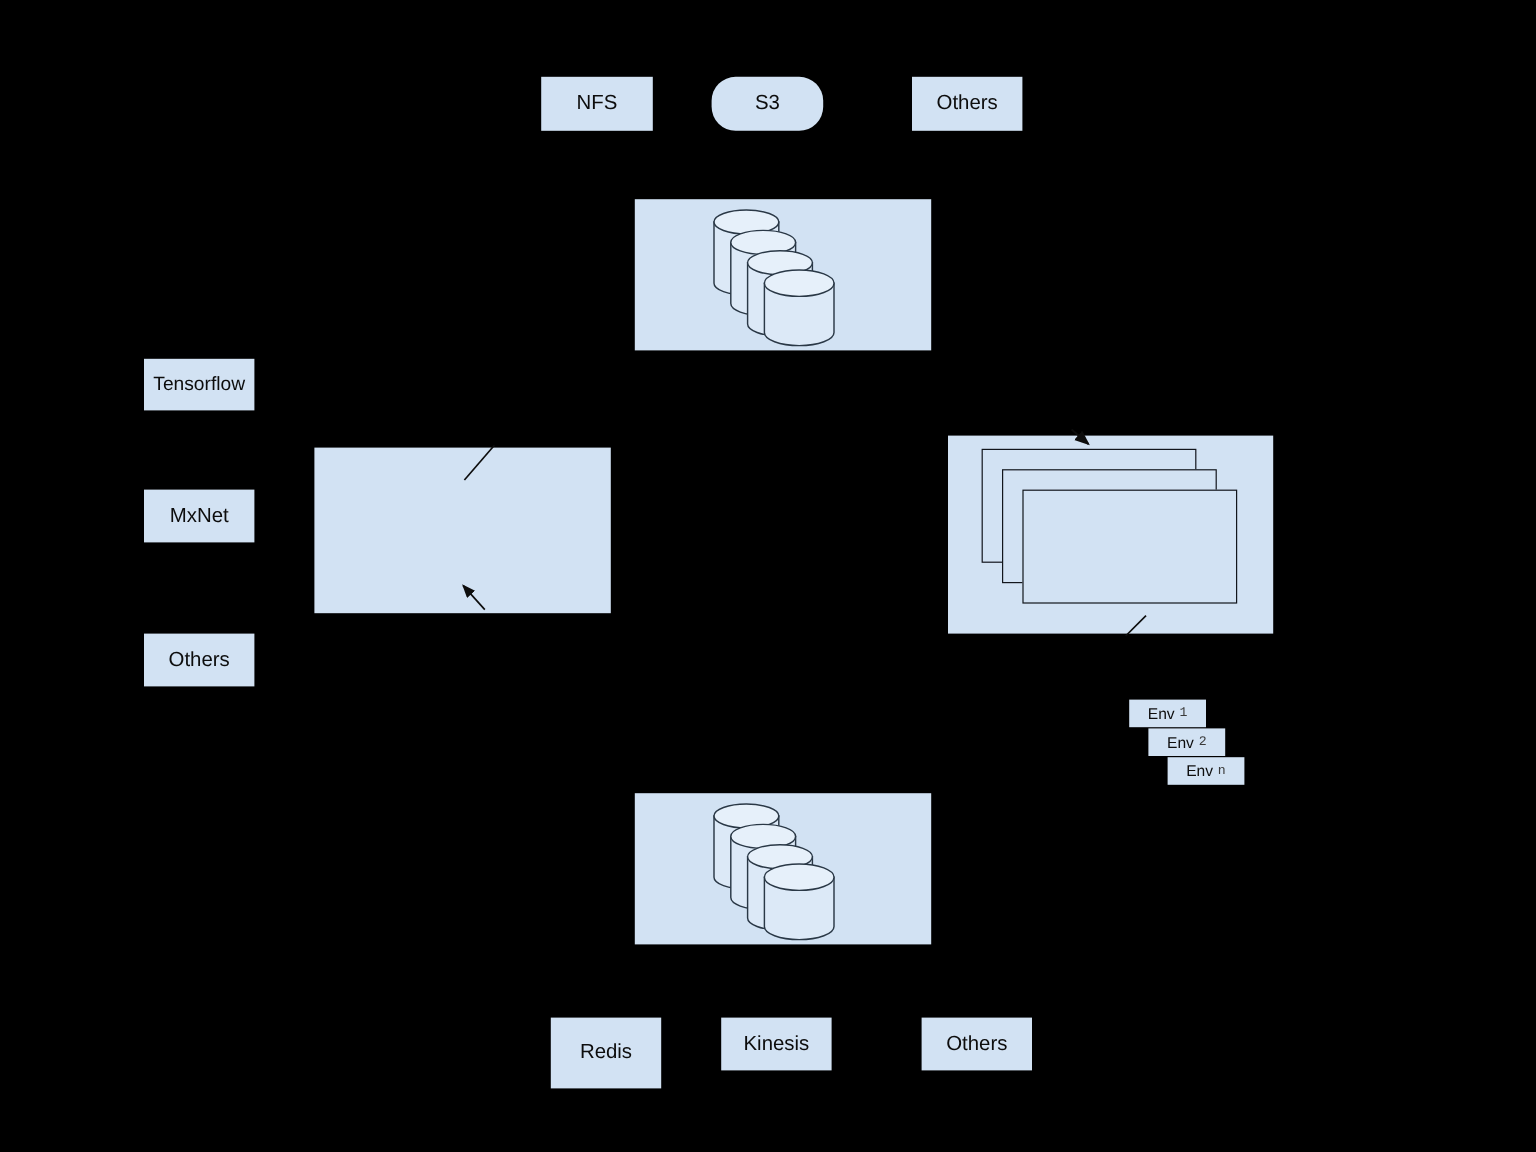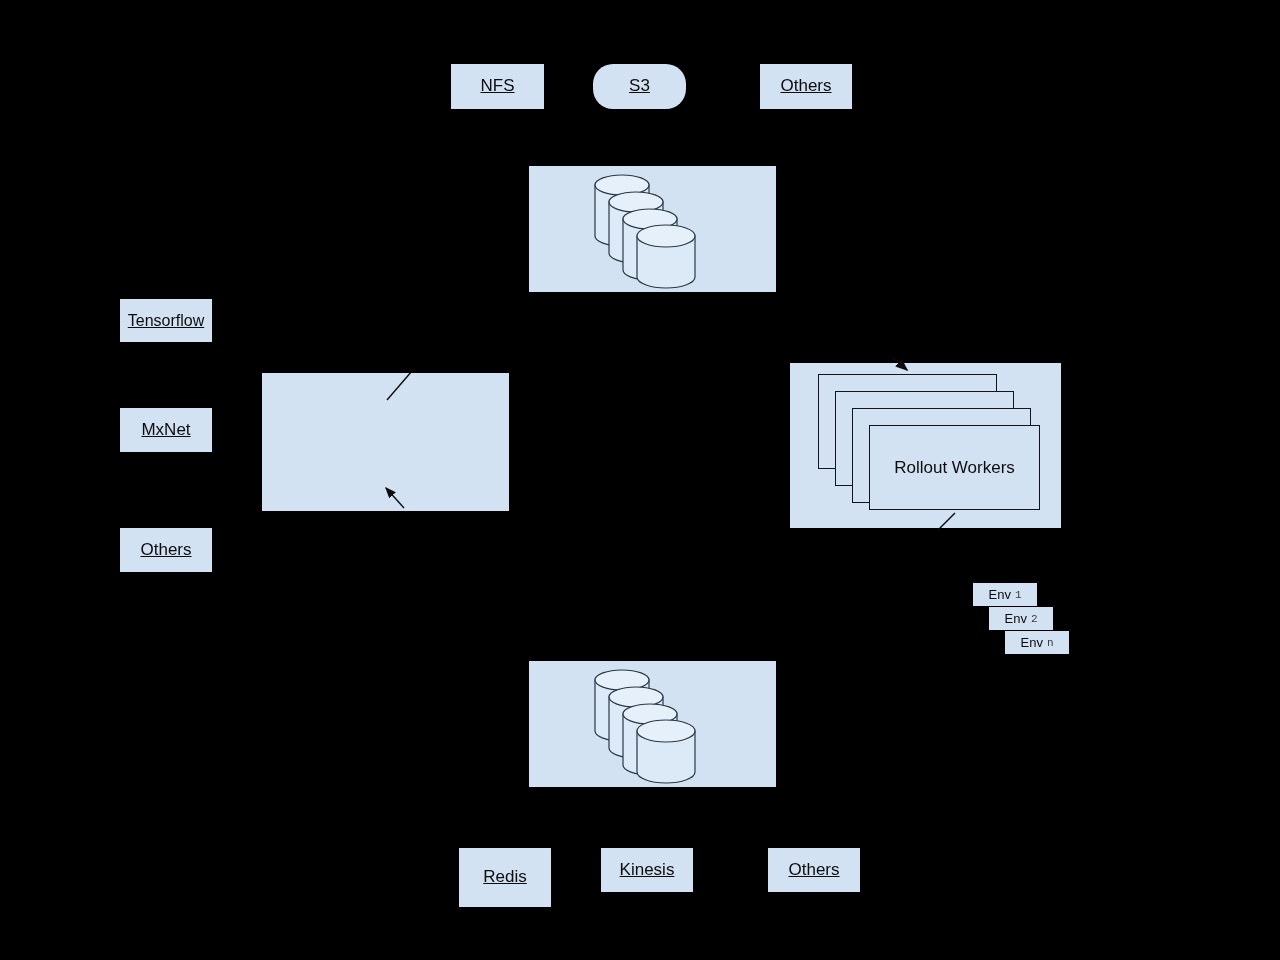--- a/index.html
+++ b/index.html
@@ -22,21 +22,20 @@
     background: #d2e2f3;
     color: #0d0d0d;
     display: flex;
     align-items: center;
     justify-content: center;
     font-family: "Liberation Sans", sans-serif;
     font-size: 17px;
     line-height: 1.1;
     text-align: center;
     white-space: nowrap;
-    text-decoration: underline;
   }
   .node.bordered {
     border: 1px solid #12161c;
   }
   .node.small-label {
     font-size: 16px;
   }
   .panel {
     position: absolute;
     box-sizing: border-box;
@@ -58,21 +57,20 @@
     position: absolute;
     box-sizing: border-box;
     background: #d2e2f3;
     color: #0d0d0d;
     display: flex;
     align-items: center;
     justify-content: center;
     font-size: 13px;
     white-space: nowrap;
     padding: 0 6px;
-    margin-left: 32px;
   }
   .env-box .sub {
     font-family: "Liberation Mono", monospace;
     font-size: 11px;
     margin-left: 4px;
     color: #3a3a3a;
   }
   .svg-layer {
     position: absolute;
     left: 0;
@@ -132,23 +130,20 @@
   </div>
 
   <div class="panel" style="left:262px; top:373px; width:247px; height:138px;">
   </div>
 
   <div class="panel" style="left:790px; top:363px; width:271px; height:165px;">
   </div>
   <div class="stack-rect" style="left:818px; top:374px; width:179px; height:95px;"></div>
   <div class="stack-rect" style="left:835px; top:391px; width:179px; height:95px;"></div>
   <div class="stack-rect" style="left:852px; top:408px; width:179px; height:95px;"></div>
-  <div class="stack-rect" style="left:869px; top:425px; width:171px; height:85px;">
-    <span>Rollout Workers</span>
-  </div>
 
   <svg class="svg-layer" viewBox="0 0 1280 960" aria-hidden="true">
     <defs>
       <marker id="arrowhead" markerWidth="9" markerHeight="9" refX="7" refY="3.2" orient="auto" markerUnits="strokeWidth">
         <path d="M0,0 L8,3.2 L0,6.4 z" fill="#0d0d0d"></path>
       </marker>
     </defs>
 
     <line x1="387" y1="400" x2="412" y2="371" stroke="#0d0d0d" stroke-width="1.4"></line>
 

